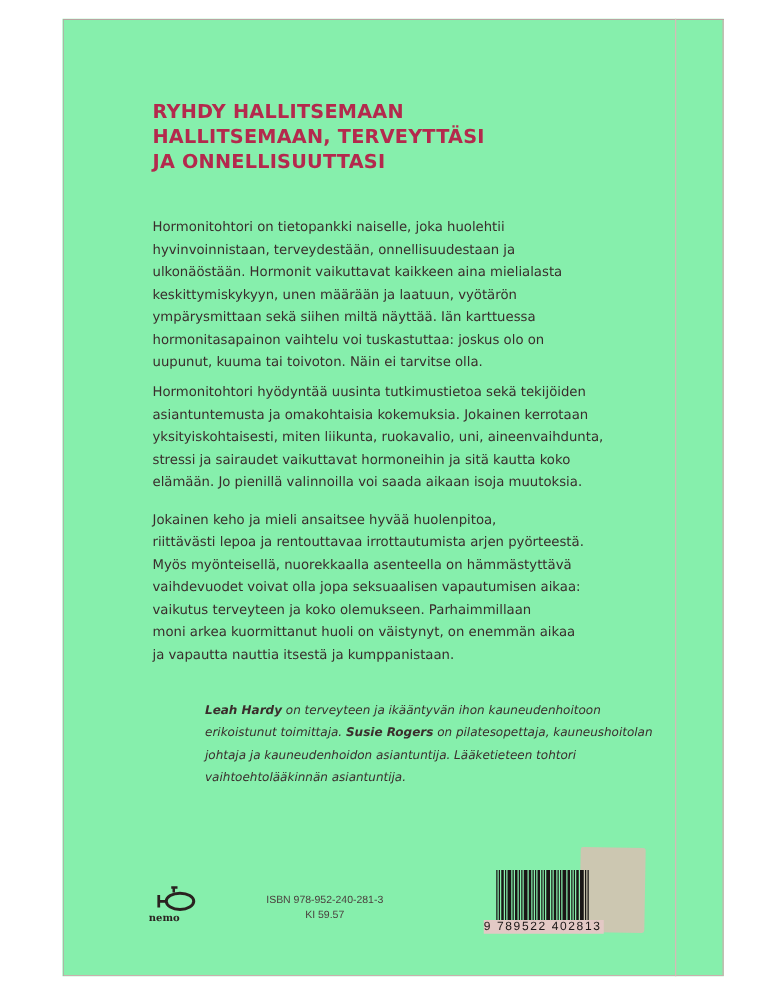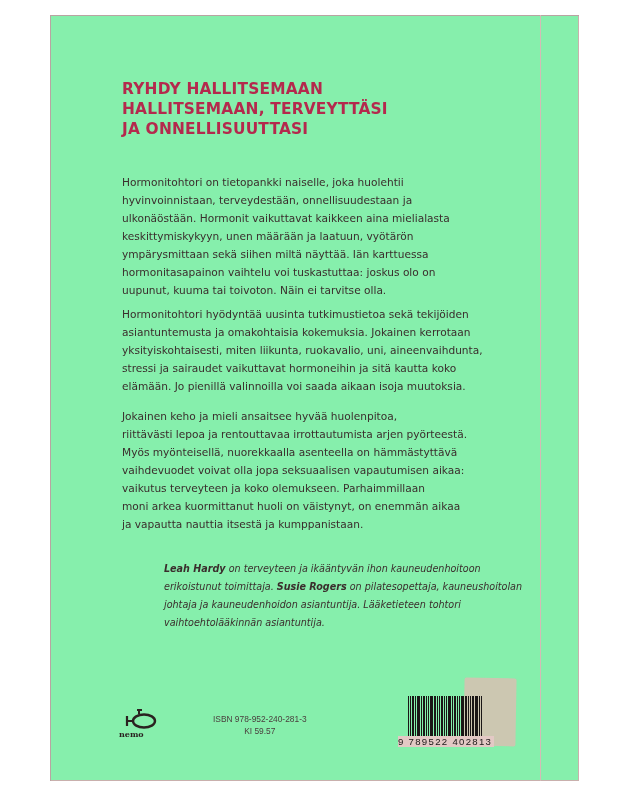--- a/index.html
+++ b/index.html
@@ -15,21 +15,21 @@
     .p3 { top:392px; }
     .authors { position:absolute; left:72px; top:545px; color:#3a2d2c; font-family:"DejaVu Sans", sans-serif; font-style:italic; font-size:9.6px; line-height:18px;margin-left:42px; }
     .authors .line { display:block; white-space:nowrap; }
     .authors b { font-weight:bold; }
     .logo { position:absolute; left:69px; top:693px; width:44px; height:40px; }
     .logo svg { display:block; margin:0 auto; }
     .logo .brand { display:block; text-align:left; font-family:"DejaVu Serif", serif; font-weight:bold; font-size:8px; color:#2a2220; margin-top:-1px; }
     .isbn { position:absolute; left:163px; top:698px; text-align:center; color:#4a3e3d; font-family:"Liberation Sans", sans-serif; font-size:8.4px; line-height:12px; }
     .isbn span { display:block; white-space:nowrap; }
     .sticker { position:absolute; left:414px; top:663px; width:52px; height:68px; background:#d8bfb2; opacity:0.85; border-radius:2px; transform:rotate(1deg); }
-    .barcode { position:absolute; left:348px; top:681px; width:104px; height:55px; }
+    .barcode { position:absolute; left:337px; top:681px; width:104px; height:55px; }
     .bars { display:flex; height:41px; align-items:stretch; margin-left:10px; }
     .bars i { display:block; background:#1a1616; margin-right:1px; }
     .bcnum { position:absolute; left:0; top:40px; font-family:"Liberation Sans", sans-serif; font-size:9.6px; color:#1a1616; letter-spacing:1.3px; white-space:nowrap; background:#e3c9c5; padding-right:2px; }
   </style>
 </head>
 <body>
 
 <div class="cover">
   <div class="spine"></div>
 

